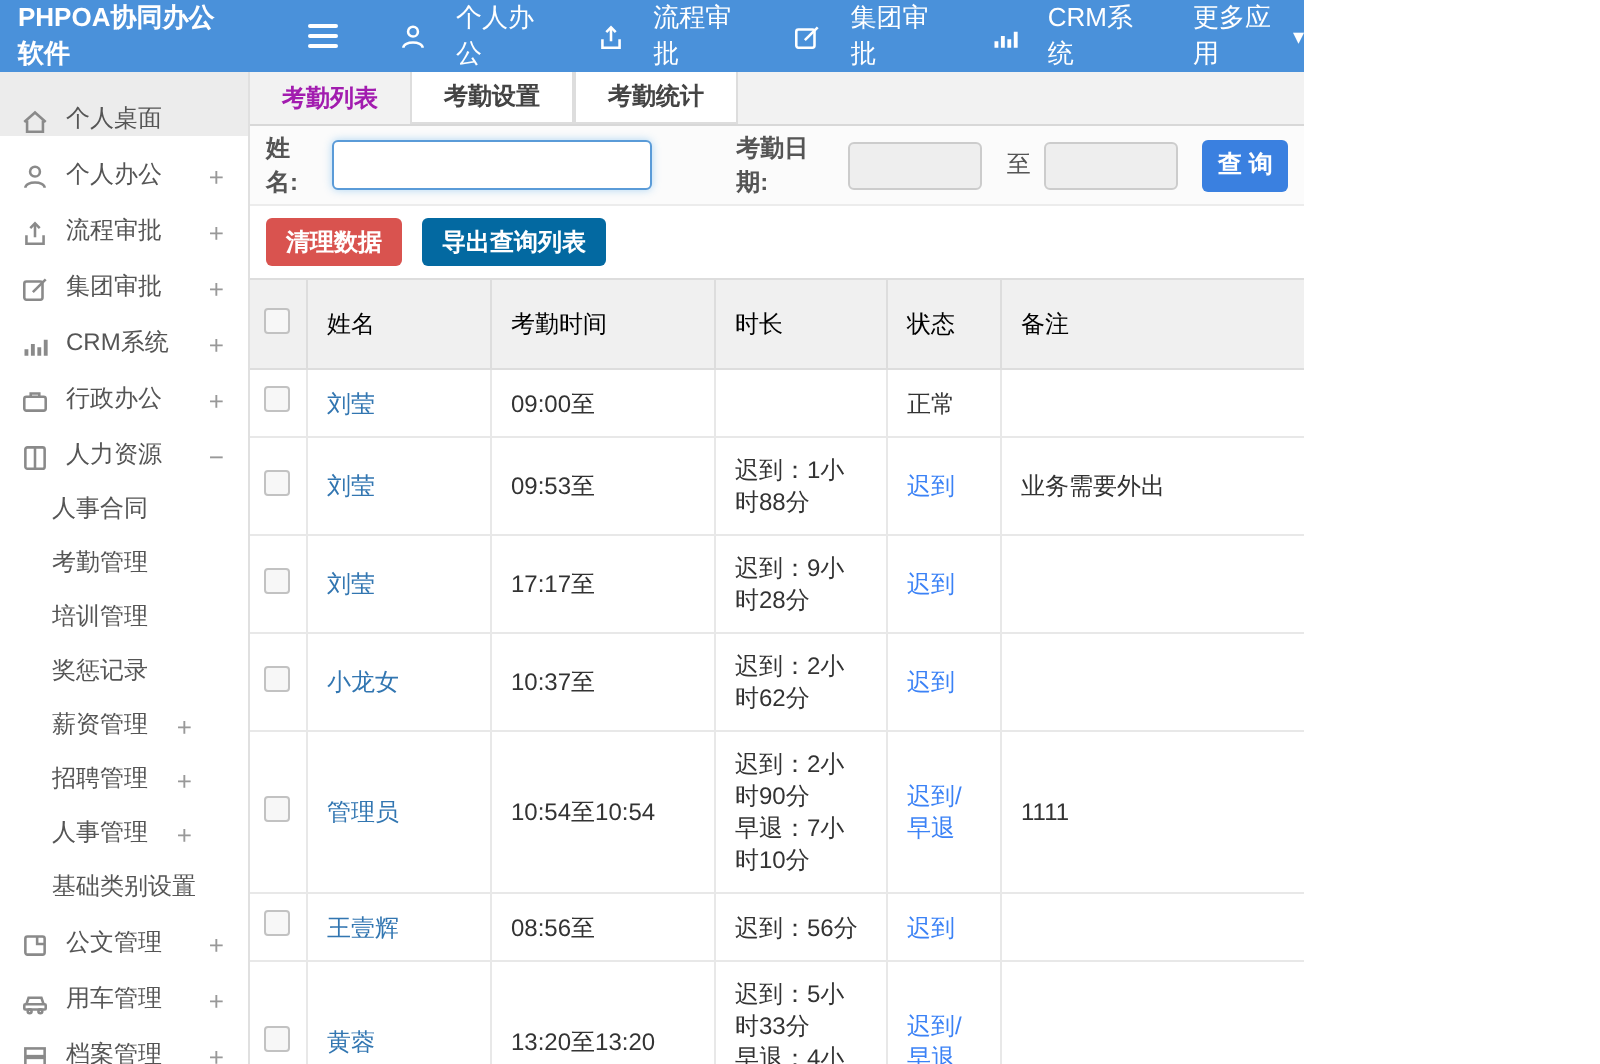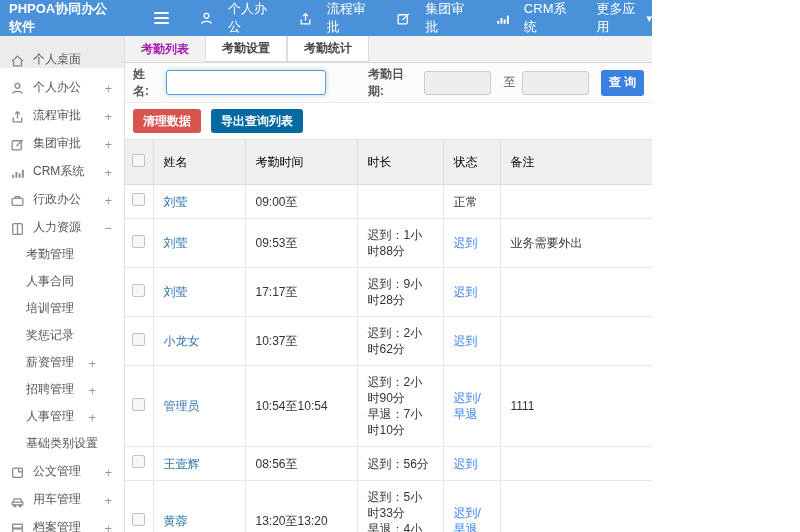--- a/index.html
+++ b/index.html
@@ -201,25 +201,25 @@
               <rect x="2.5" y="2.5" width="9" height="10" rx="1"></rect>
               <path d="M7 2.5v10"></path>
             </svg>
         </span>
         <span class="slabel">人力资源</span>
         <span class="sexp">−</span>
       </div>
 
       <div class="ssub">
         <div class="sitem">
+          <span class="slabel">人事合同</span>
+          <span class="sexp"></span>
+        </div>
+        <div class="sitem">
           <span class="slabel">考勤管理</span>
-          <span class="sexp"></span>
-        </div>
-        <div class="sitem">
-          <span class="slabel">人事合同</span>
           <span class="sexp"></span>
         </div>
         <div class="sitem">
           <span class="slabel">培训管理</span>
           <span class="sexp"></span>
         </div>
         <div class="sitem">
           <span class="slabel">奖惩记录</span>
           <span class="sexp"></span>
         </div>

